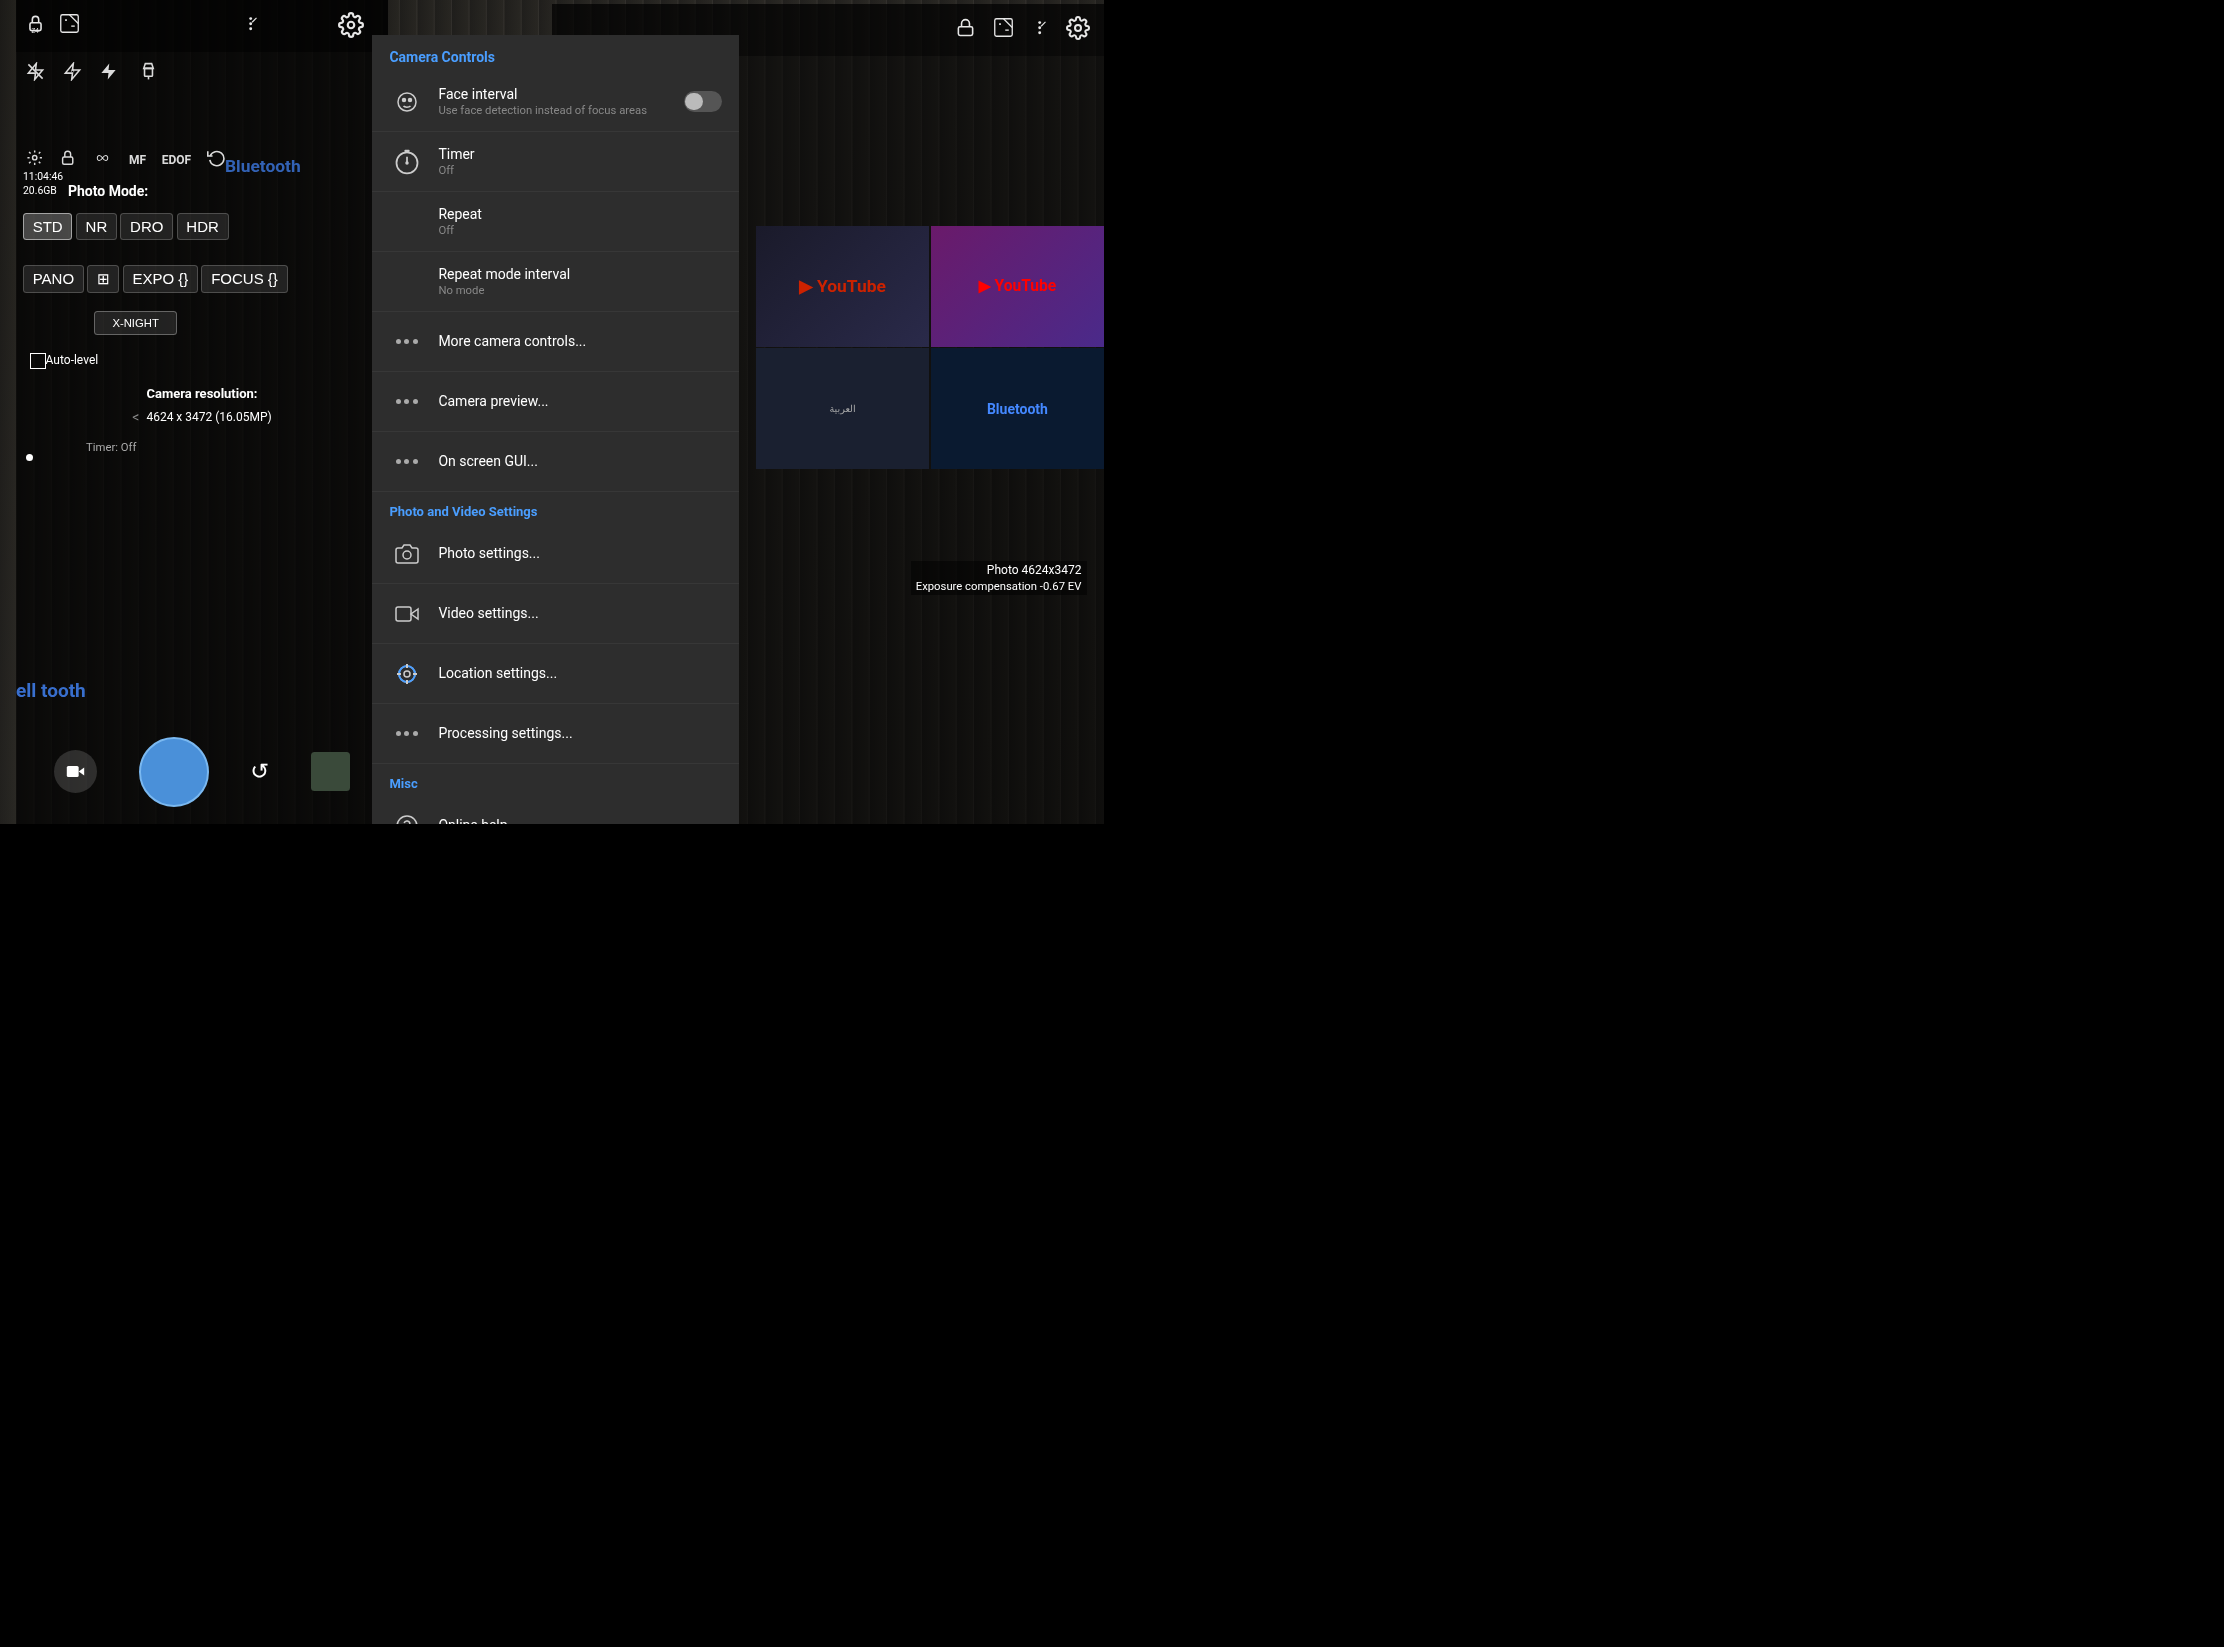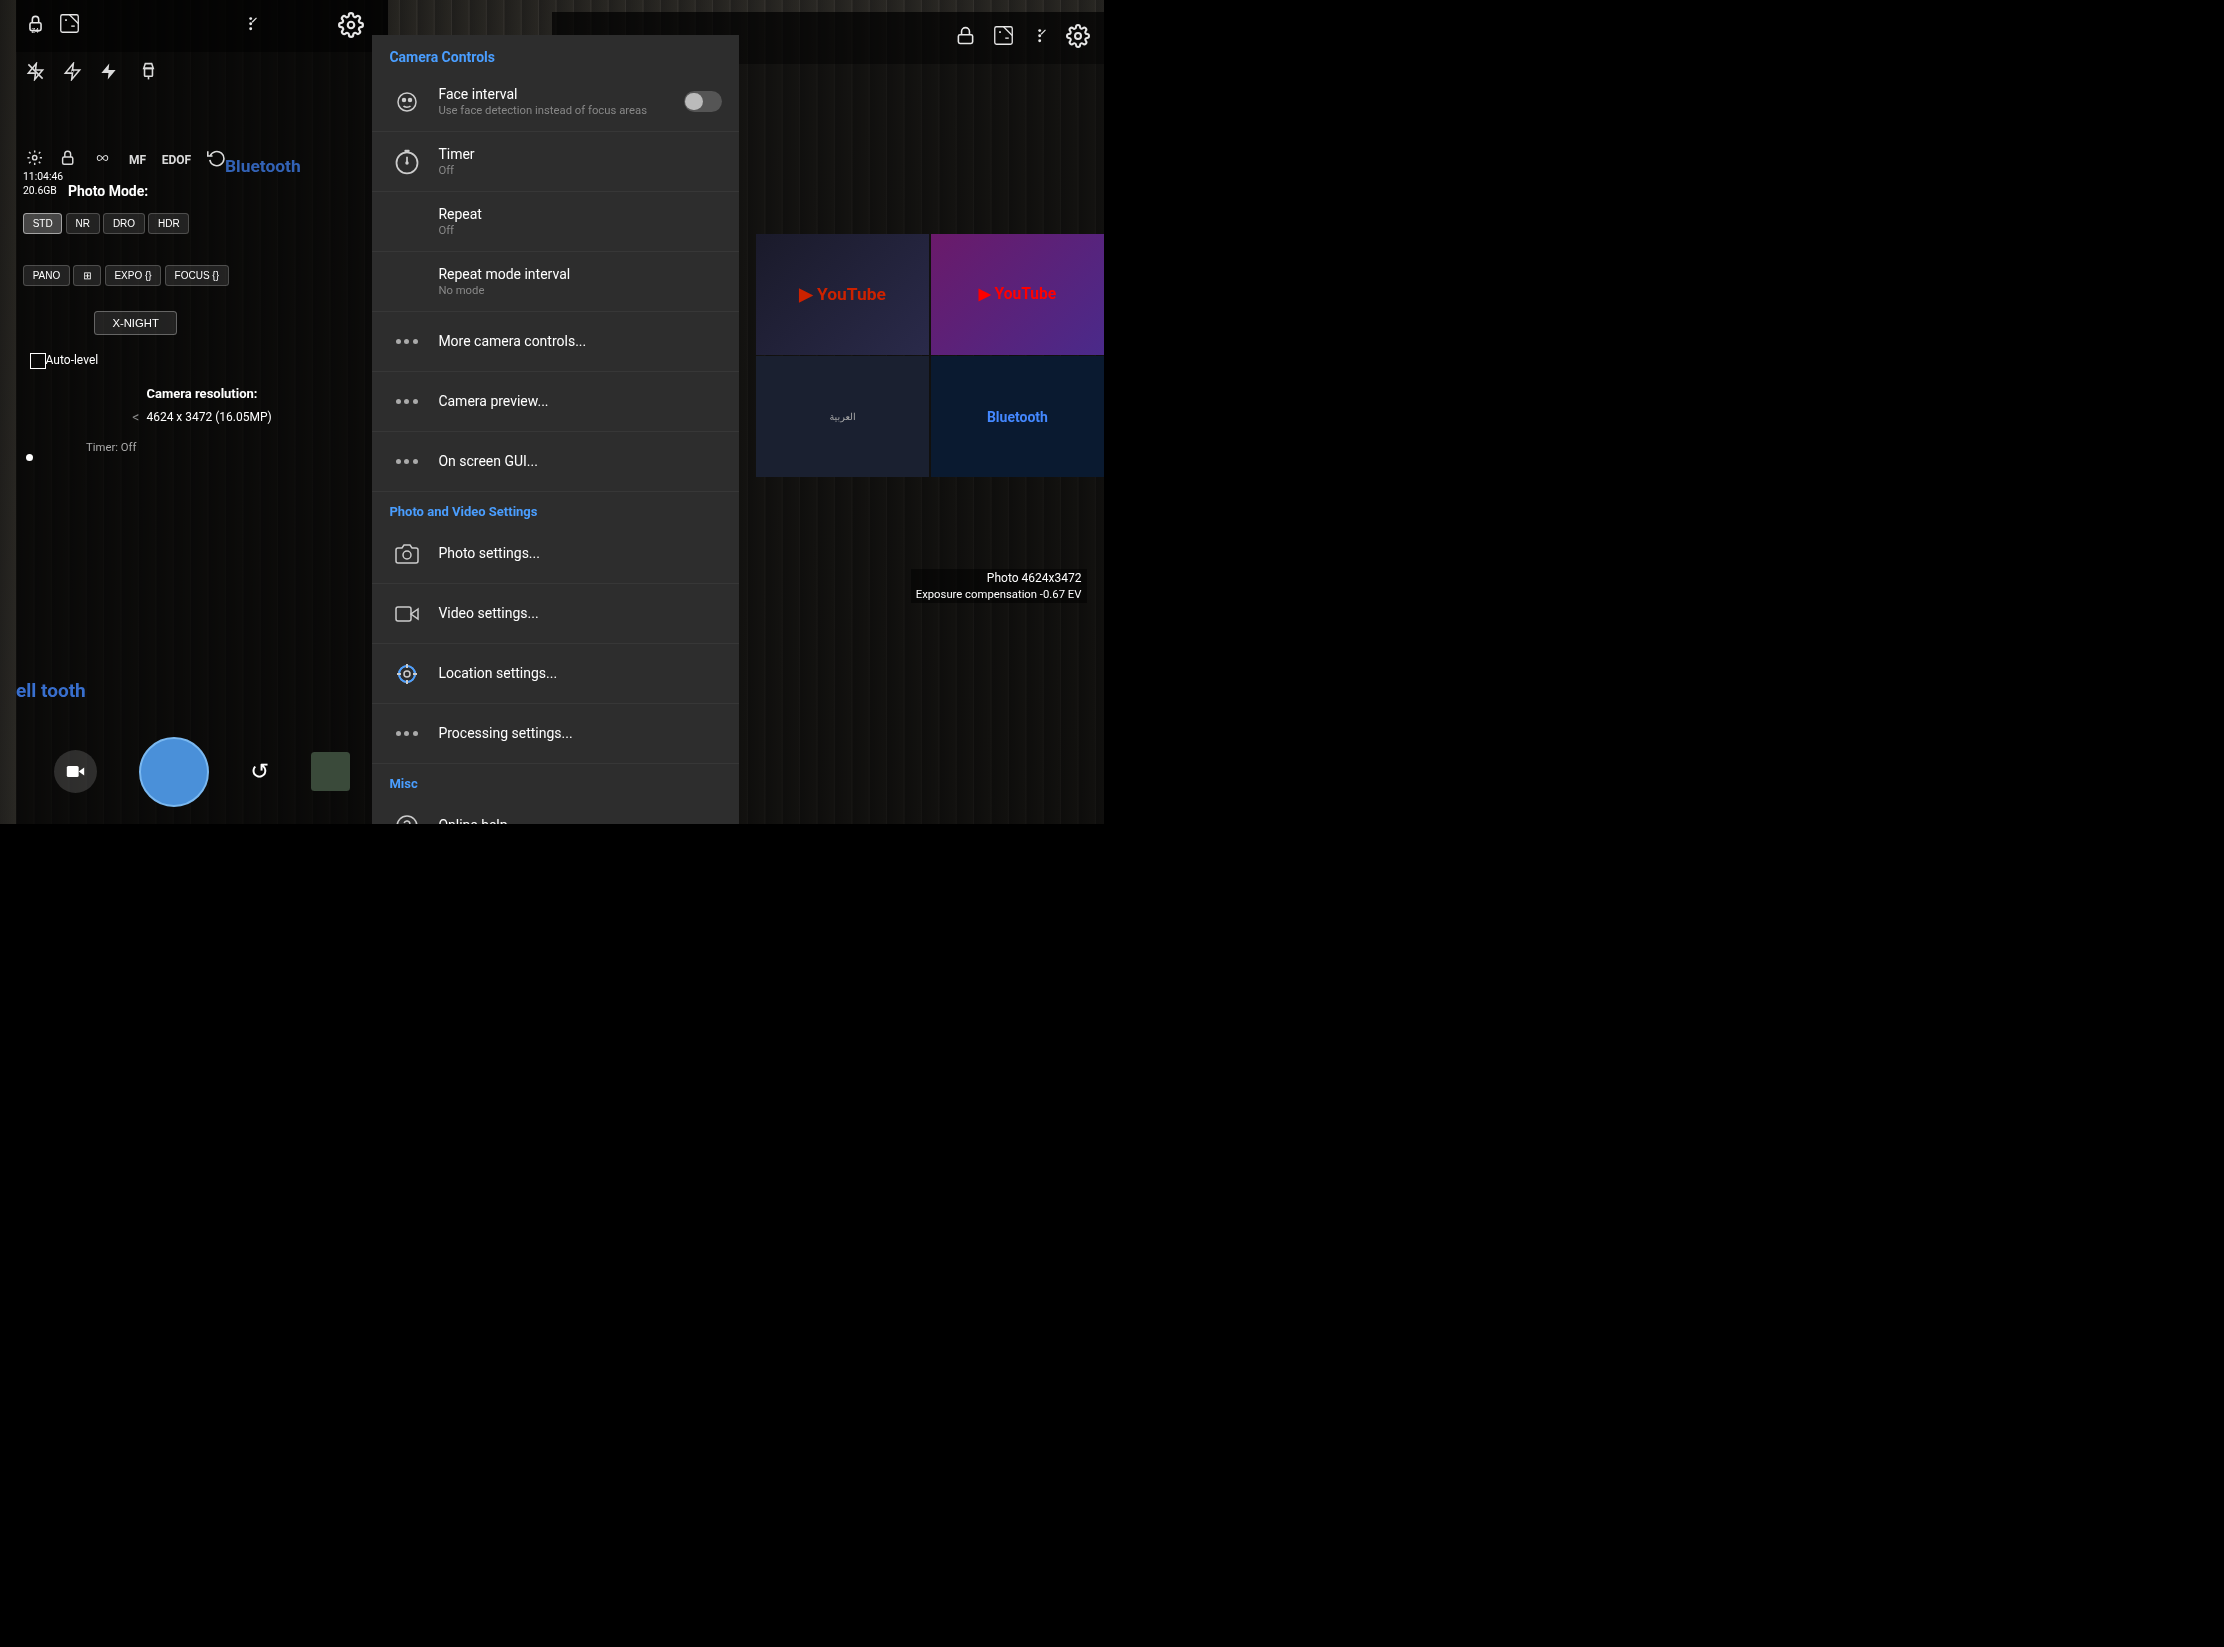--- a/index.html
+++ b/index.html
@@ -95,21 +95,21 @@
       gap: 3.5px;
       flex-wrap: wrap;
     }
 
     .mode-btn {
       color: #fff;
       background: rgba(255,255,255,0.1);
       border: 0.9px solid rgba(255,255,255,0.2);
       border-radius: 3.5px;
       padding: 4.3px 8.7px;
-      font-size: 10px;
+      font-size: 15px;
       cursor: pointer;
     }
 
     .mode-btn.active {
       background: rgba(255,255,255,0.25);
       border-color: rgba(255,255,255,0.5);
     }
 
     .mode-row2 {
       position: absolute;
@@ -265,21 +265,21 @@
       width: 7px;
       height: 7px;
       background: #fff;
       border-radius: 50%;
     }
 
     
     .right-panel {
       position: absolute;
       right: 0;
-      top: 12px;
+      top: 4px;
       width: 552px;
       height: 956px;
       background: rgba(0,0,0,0.5);
       overflow: hidden;
     }
 
     .right-top-bar {
       position: absolute;
       top: 0;
       right: 0;

